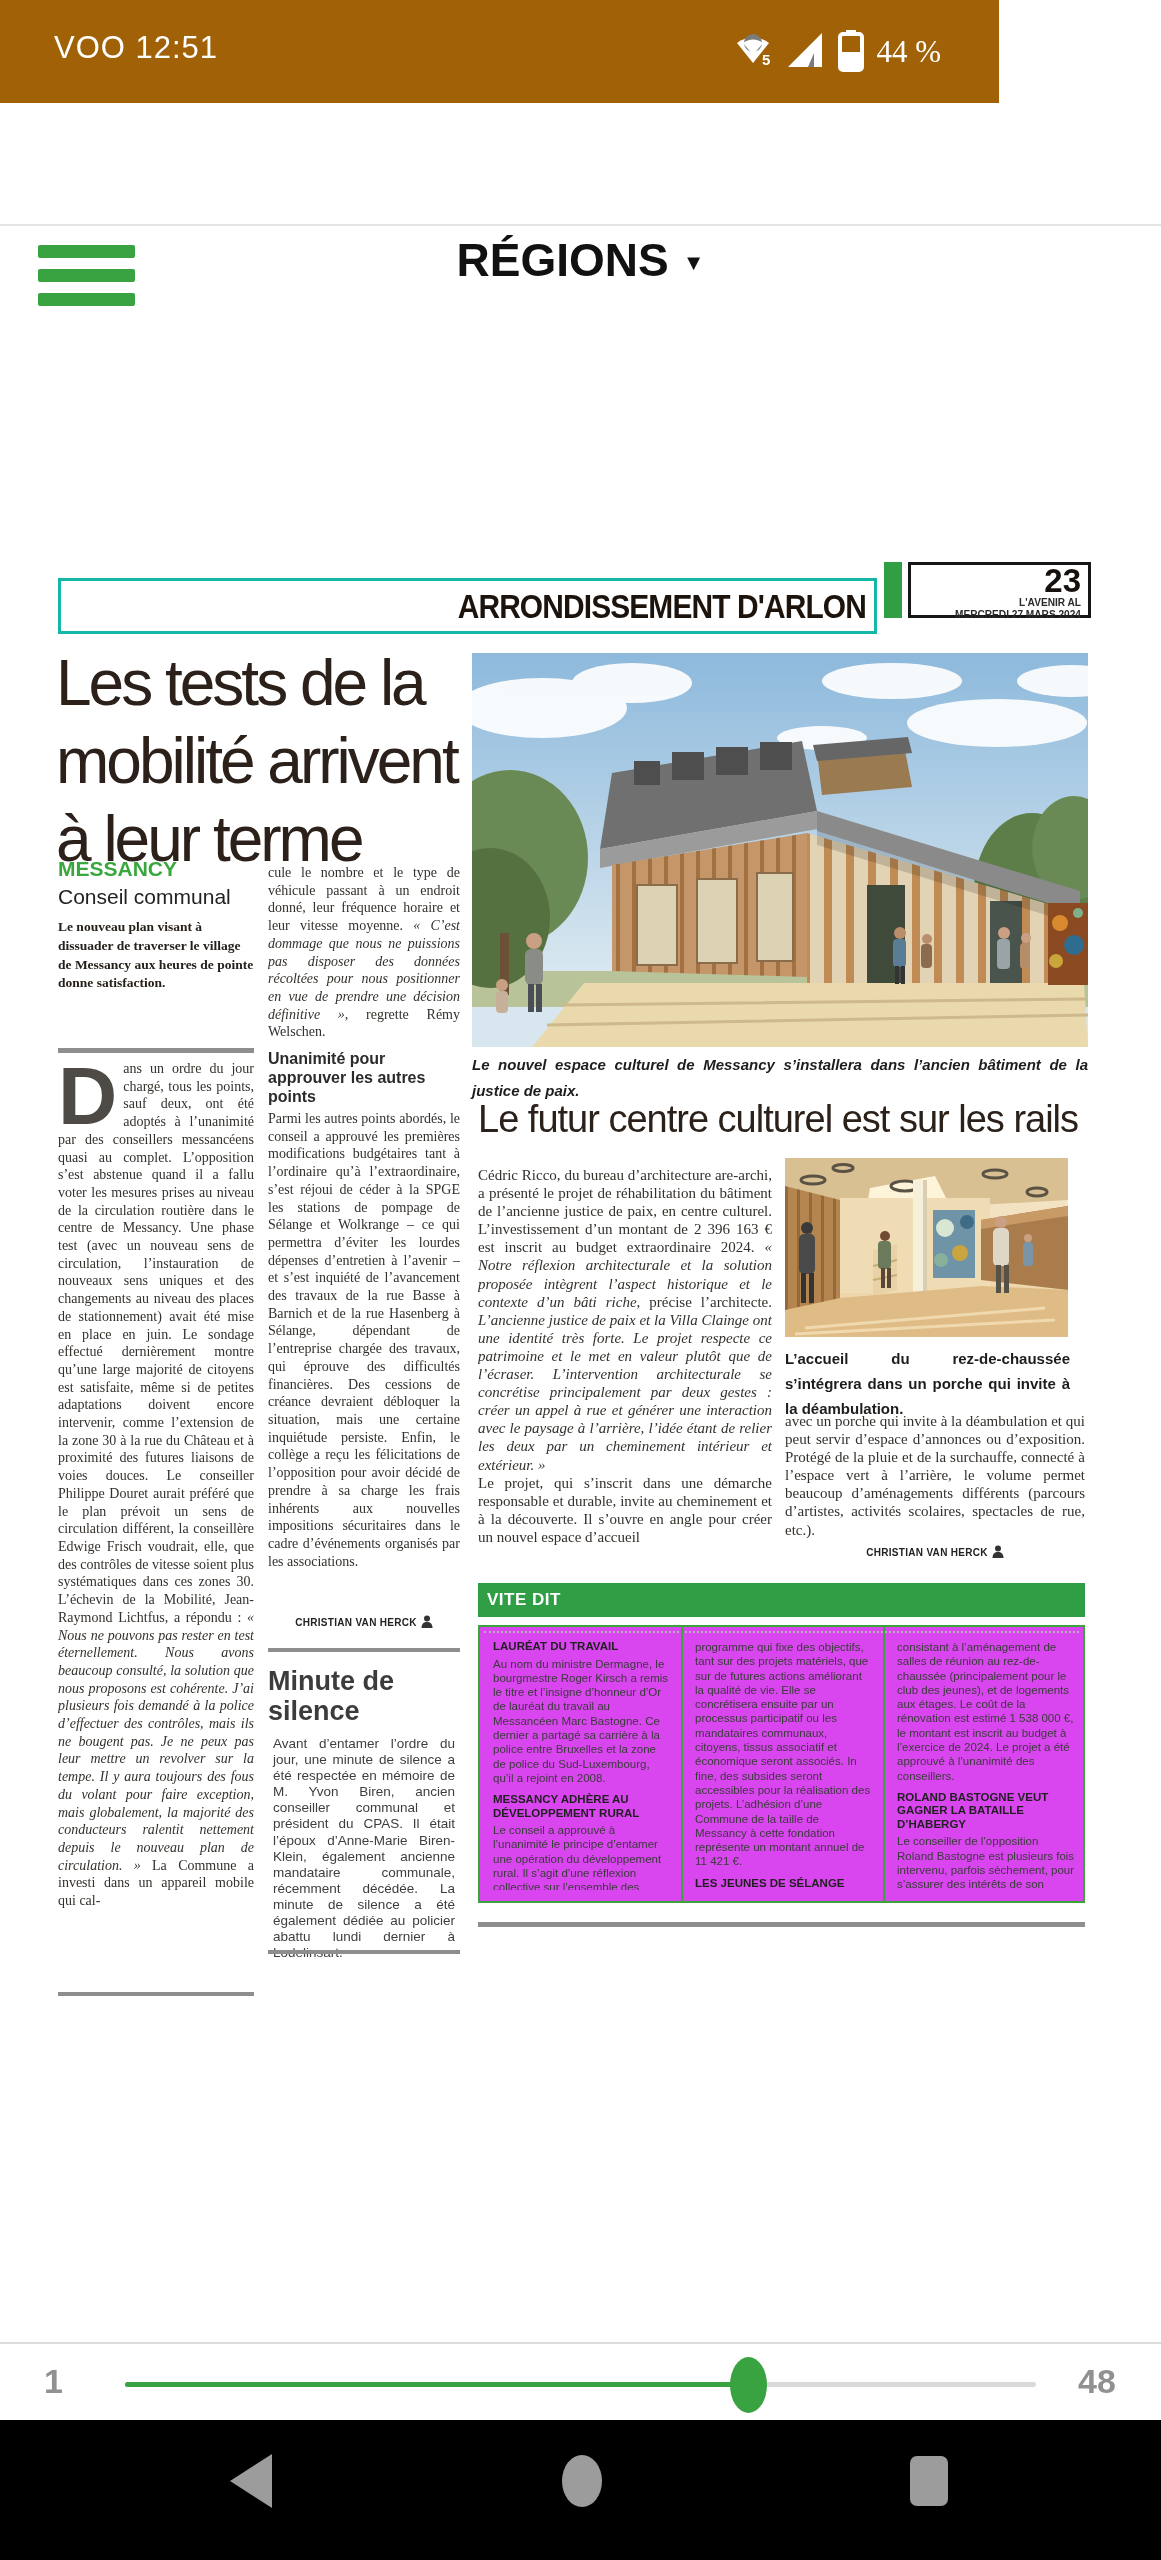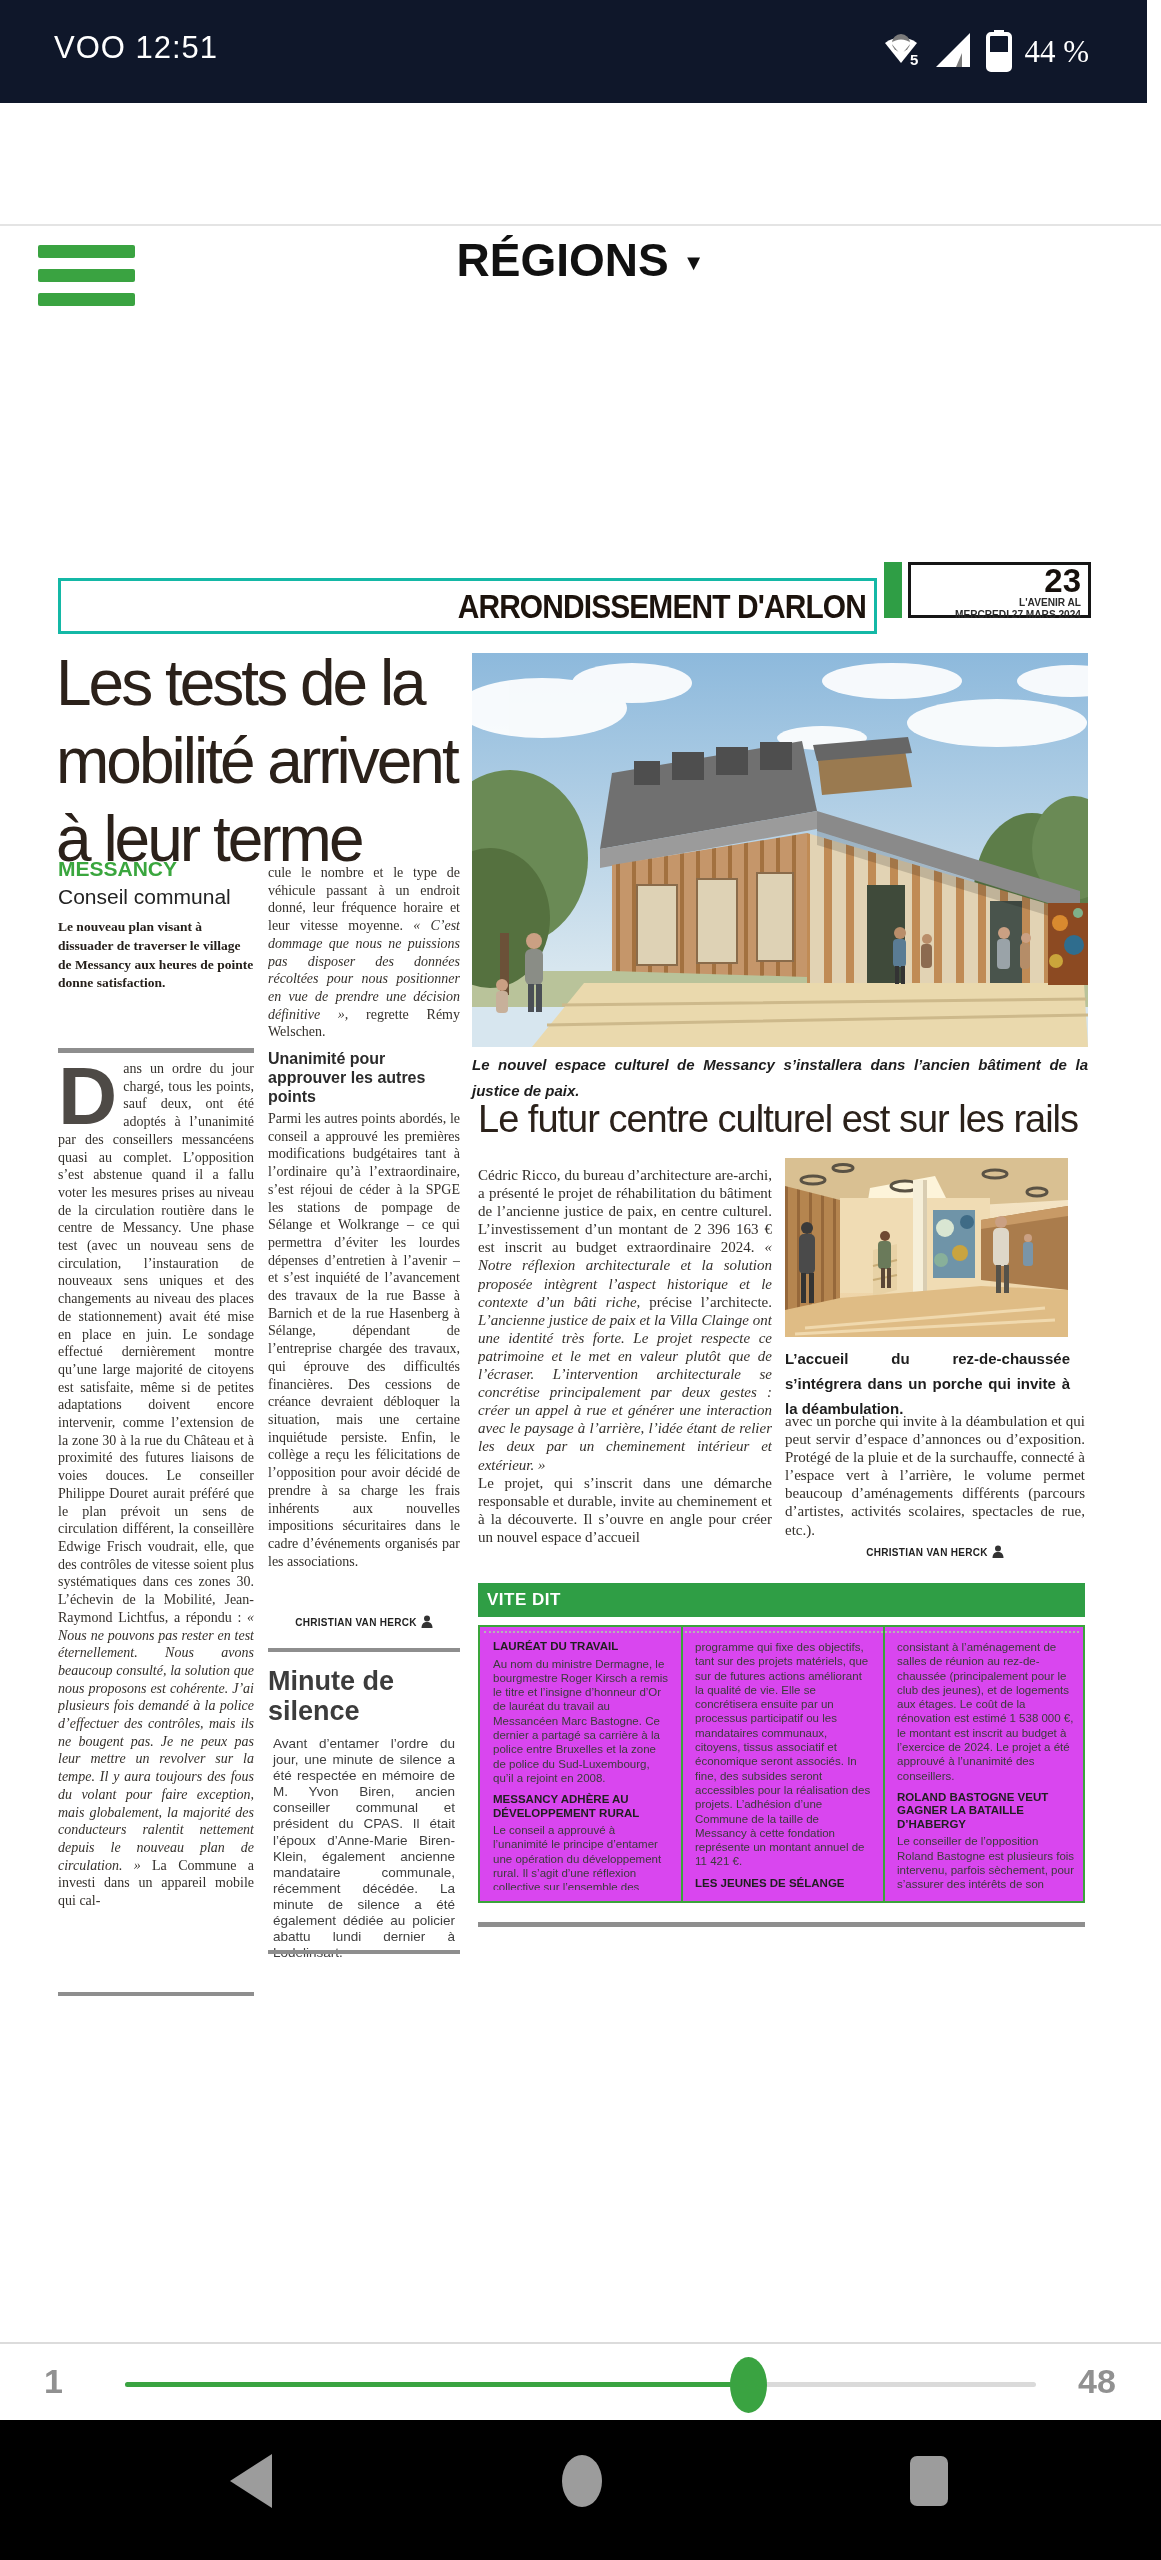--- a/index.html
+++ b/index.html
@@ -1,21 +1,21 @@
 <!DOCTYPE html>
 <html><head>
 <meta charset="utf-8">
 <style>
   html,body{margin:0;padding:0;background:#ffffff;}
   .screen{position:relative;width:1161px;height:2560px;background:#fff;overflow:hidden;
           font-family:"Liberation Sans",sans-serif;}
   .abs{position:absolute;}
 
   
-  .statusbar{left:0;top:0;width:1147px;height:103px;background:#0f172a;color:#fff;}
+  .statusbar{left:0;top:0;width:999px;height:103px;background:#a16207;color:#fff;}
   .carrier{left:54px;top:30px;font-size:31px;letter-spacing:1px;font-weight:400;}
   .sb-icons{right:58px;top:24px;display:flex;align-items:center;gap:12px;height:56px;}
   .sb-batt-txt{font-size:31px;color:#fff;font-family:Liberation Serif, serif;}
 
   
   .appheader{left:0;top:103px;width:1161px;height:121px;background:#fff;border-bottom:2px solid #e4e4e4;}
   .hamburger{left:38px;top:142px;width:97px;cursor:pointer;}
   .hamburger div{height:13px;background:#3aa341;border-radius:2px;margin-bottom:11px;}
   .htitle{left:0;top:130px;width:1161px;text-align:center;font-size:46px;font-weight:800;color:#111;
           letter-spacing:0px;}

